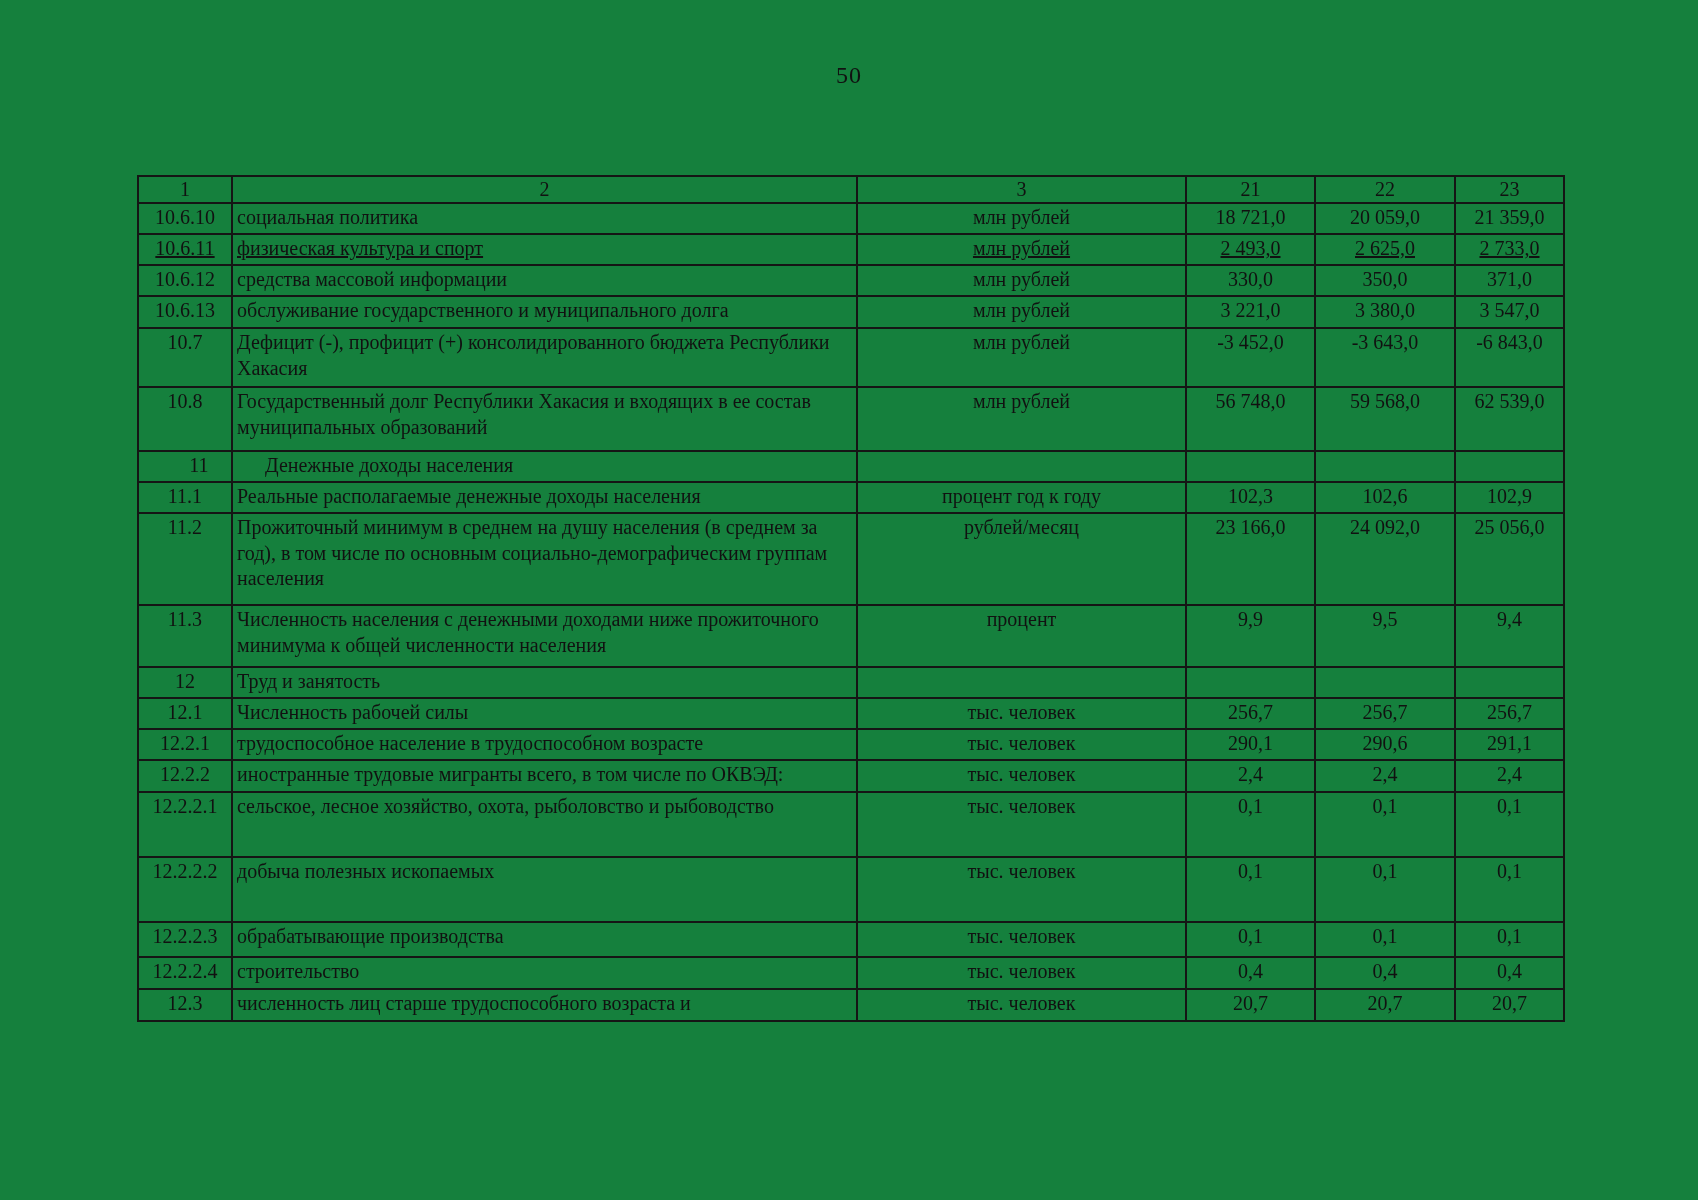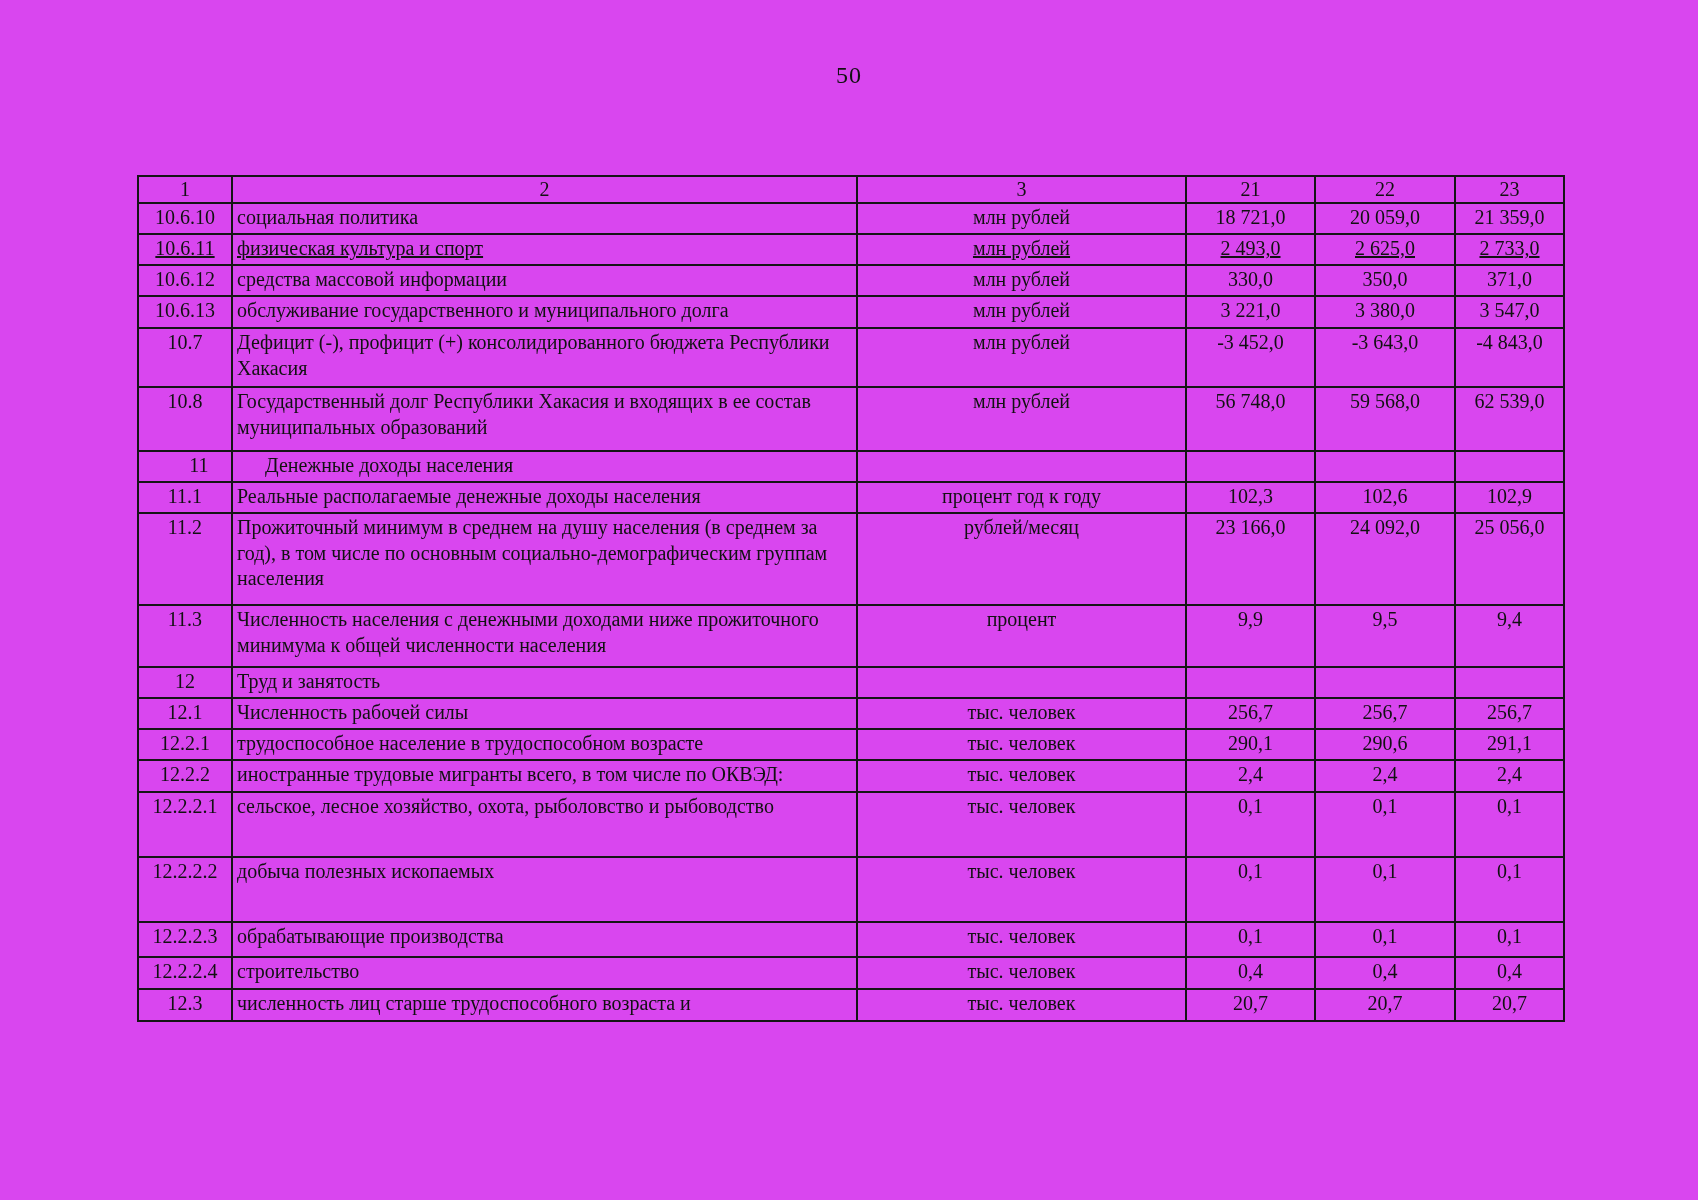--- a/index.html
+++ b/index.html
@@ -4,21 +4,21 @@
 <style>
   html, body {
     margin: 0;
     padding: 0;
     background: #ffffff;
   }
   .page {
     position: relative;
     width: 1698px;
     height: 1200px;
-    background: #d946ef;
+    background: #15803d;
     font-family: "Liberation Serif", serif;
     color: #111111;
     overflow: hidden;
   }
   .page-number {
     position: absolute;
     top: 62px;
     left: 0;
     width: 1698px;
     text-align: center;
@@ -132,21 +132,21 @@
           <td class="c-val">3 221,0</td>
           <td class="c-val">3 380,0</td>
           <td class="c-val">3 547,0</td>
         </tr>
         <tr>
           <td class="c-num">10.7</td>
           <td class="c-name">Дефицит (-), профицит (+) консолидированного бюджета Республики Хакасия</td>
           <td class="c-unit">млн рублей</td>
           <td class="c-val">-3 452,0</td>
           <td class="c-val">-3 643,0</td>
-          <td class="c-val">-4 843,0</td>
+          <td class="c-val">-6 843,0</td>
         </tr>
         <tr>
           <td class="c-num">10.8</td>
           <td class="c-name">Государственный долг Республики Хакасия и входящих в ее состав муниципальных образований</td>
           <td class="c-unit">млн рублей</td>
           <td class="c-val">56 748,0</td>
           <td class="c-val">59 568,0</td>
           <td class="c-val">62 539,0</td>
         </tr>
         <tr>

